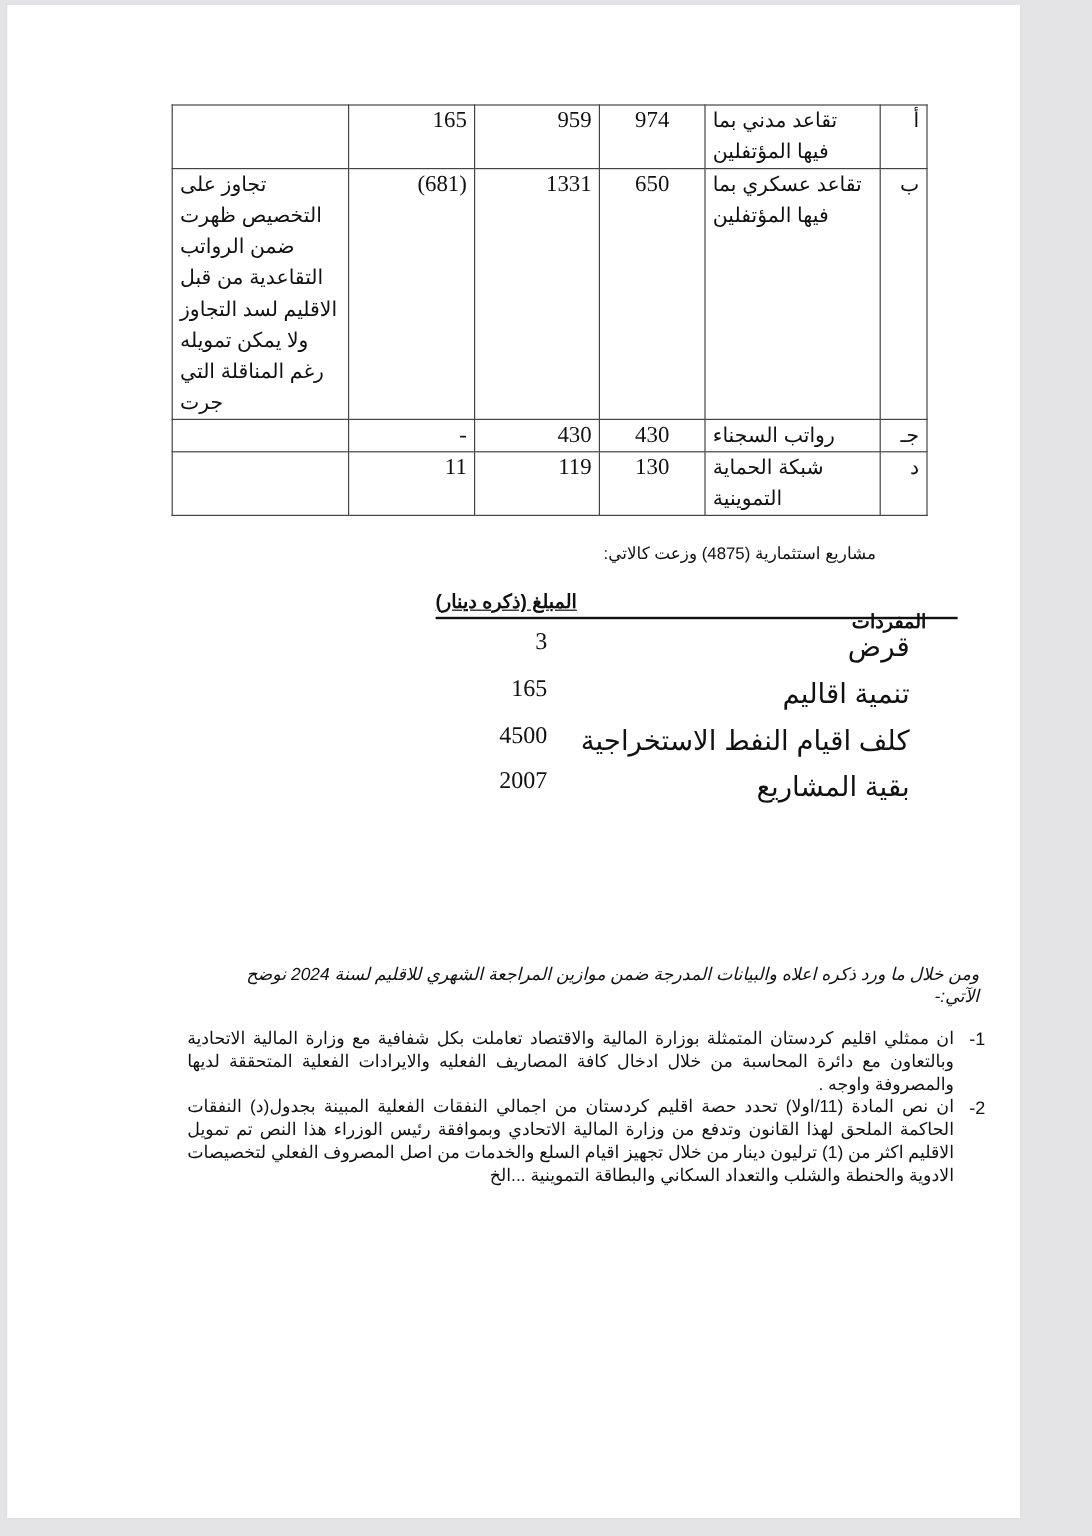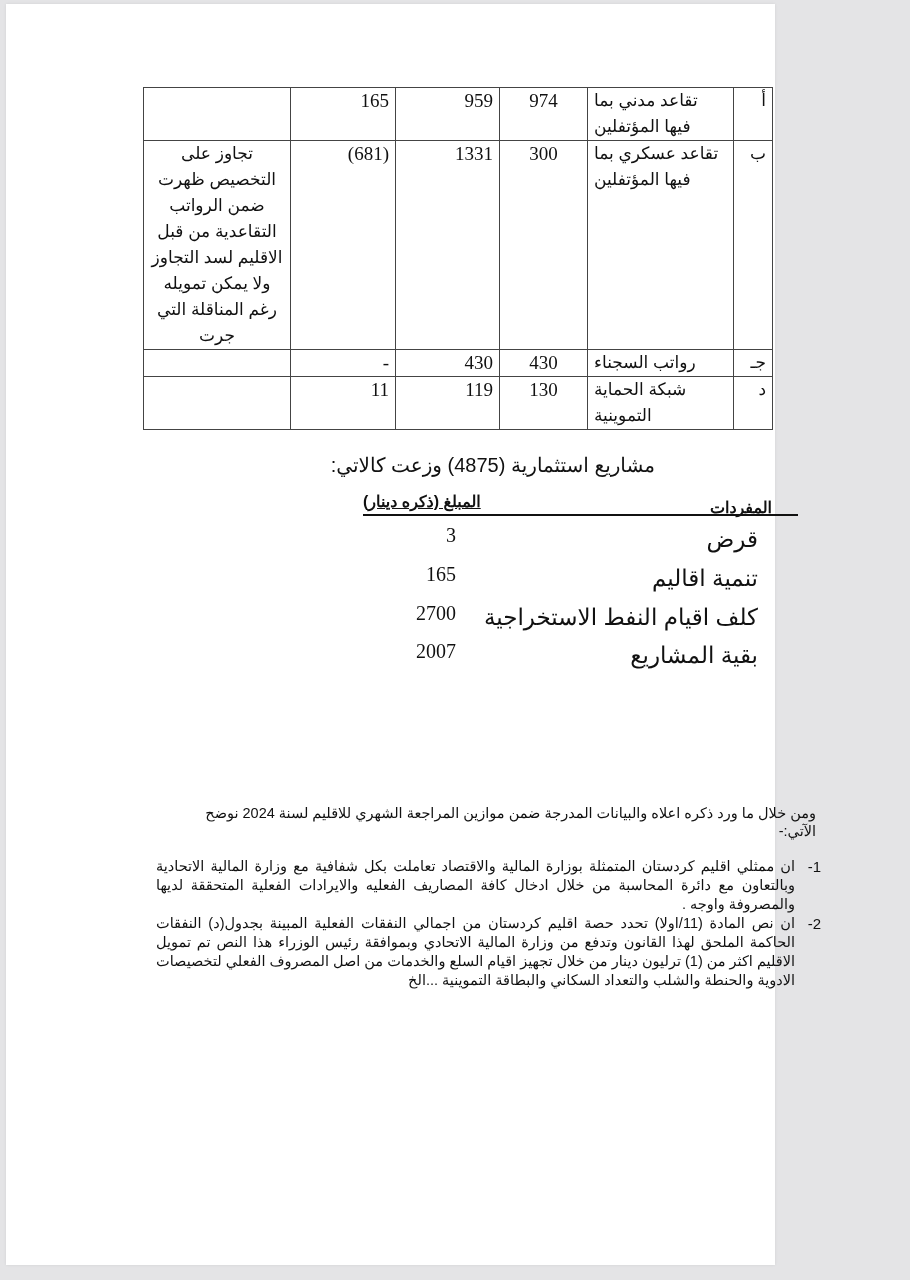--- a/index.html
+++ b/index.html
@@ -7,62 +7,62 @@
     width: 910px; height: 1280px;
     background: #e4e4e6;
     position: relative;
     overflow: hidden;
     font-family: "Liberation Serif", "DejaVu Serif", serif;
     color: #111;
   }
   .page {
     position: absolute;
     left: 6px; top: 4px;
-    width: 769px; height: 1261px;
+    width: 844px; height: 1261px;
     background: #ffffff;
     box-shadow: 0 0 3px rgba(0,0,0,0.08);
   }
   
   .tbl {
     position: absolute;
     left: 137px; top: 83px;
     border-collapse: collapse;
     direction: ltr;
     font-size: 19px;
   }
   .tbl td {
     border: 1.5px solid #444;
     vertical-align: top;
     padding: 0 6px;
     line-height: 26px;
   }
-  .c-note { width: 134px; text-align: center; direction: rtl; font-family: "Liberation Sans", sans-serif; font-size: 17px; }
+  .c-note { width: 134px; text-align: left; direction: rtl; font-family: "Liberation Sans", sans-serif; font-size: 17px; }
   .c-diff { width: 92px; text-align: right; }
   .c-act  { width: 91px; text-align: right; }
   .c-alloc{ width: 75px; text-align: center; }
   .c-item { width: 133px; text-align: left; direction: rtl; font-family: "Liberation Sans", sans-serif; font-size: 17px; }
   .c-ltr  { width: 26px; text-align: right; direction: rtl; font-family: "Liberation Sans", sans-serif; font-size: 17px; }
   .r1 td { height: 52px; }
   .r2 td { height: 198px; }
   .r3 td { height: 21px; }
   .r4 td { height: 48px; }
 
   .rtl { direction: rtl; text-align: right; font-family: "Liberation Sans", sans-serif; }
 
   .invest-title {
     position: absolute; right: 120px; top: 449px;
-    font-size: 20px; white-space: nowrap;
+    font-size: 14px; white-space: nowrap;
   }
   .invest-head {
     position: absolute; left: 357px; top: 486px; width: 435px;
     border-bottom: 2px solid #111;
     height: 24px;
     font-weight: bold; font-size: 16px;
   }
-  .invest-head .h-item { position: absolute; right: 26px; top: 8px; text-align: right; }
+  .invest-head .h-item { position: absolute; right: 26px; top: 18px; text-align: right; }
   .invest-head .h-amt2 { position: absolute; left: 0; top: 2px; text-decoration: underline; }
 
   .inv-row { position: absolute; left: 380px; width: 410px; height: 28px; }
   .inv-row .name { position: absolute; right: 38px; top: 0; font-size: 23px; white-space: nowrap; }
   .inv-row .val  { position: absolute; right: 340px; top: -2px; font-family: "Liberation Serif", serif; font-size: 20px; direction: ltr; }
 
   .para1 {
     position: absolute; left: 110px; top: 676px; width: 680px;
     font-size: 18px; line-height: 25px; text-align: justify; text-align-last: right;
   }
@@ -90,21 +90,21 @@
       <td class="c-diff">165</td>
       <td class="c-act">959</td>
       <td class="c-alloc">974</td>
       <td class="c-item">تقاعد مدني بما فيها المؤتفلين</td>
       <td class="c-ltr">أ</td>
     </tr>
     <tr class="r2">
       <td class="c-note">تجاوز على التخصيص ظهرت ضمن الرواتب التقاعدية من قبل الاقليم لسد التجاوز ولا يمكن تمويله رغم المناقلة التي جرت</td>
       <td class="c-diff">(681)</td>
       <td class="c-act">1331</td>
-      <td class="c-alloc">300</td>
+      <td class="c-alloc">650</td>
       <td class="c-item">تقاعد عسكري بما فيها المؤتفلين</td>
       <td class="c-ltr">ب</td>
     </tr>
     <tr class="r3">
       <td class="c-note"></td>
       <td class="c-diff">-</td>
       <td class="c-act">430</td>
       <td class="c-alloc">430</td>
       <td class="c-item">رواتب السجناء</td>
       <td class="c-ltr">جـ</td>
@@ -130,29 +130,29 @@
   <div class="inv-row rtl" style="top:522px;">
     <span class="name">قرض</span>
     <span class="val">3</span>
   </div>
   <div class="inv-row rtl" style="top:561px;">
     <span class="name">تنمية اقاليم</span>
     <span class="val">165</span>
   </div>
   <div class="inv-row rtl" style="top:600px;">
     <span class="name">كلف اقيام النفط الاستخراجية</span>
-    <span class="val">2700</span>
+    <span class="val">4500</span>
   </div>
   <div class="inv-row rtl" style="top:638px;">
     <span class="name">بقية المشاريع</span>
     <span class="val">2007</span>
   </div>
 
 
-  <p class="para2 rtl" style="margin:0;">ومن خلال ما ورد ذكره اعلاه والبيانات المدرجة ضمن موازين المراجعة الشهري للاقليم لسنة 2024 نوضح الآتي:-</p>
+  <p class="para2 rtl" style="margin:0;font-style:italic;">ومن خلال ما ورد ذكره اعلاه والبيانات المدرجة ضمن موازين المراجعة الشهري للاقليم لسنة 2024 نوضح الآتي:-</p>
 
   <ul class="list rtl">
     <li>
       <span class="num">1-</span>
       <span>ان ممثلي اقليم كردستان المتمثلة بوزارة المالية والاقتصاد تعاملت بكل شفافية مع وزارة المالية الاتحادية وبالتعاون مع دائرة المحاسبة من خلال ادخال كافة المصاريف الفعليه والايرادات الفعلية المتحققة لديها والمصروفة واوجه .</span>
     </li>
     <li>
       <span class="num">2-</span>
       <span>ان نص المادة (11/اولا) تحدد حصة اقليم كردستان من اجمالي النفقات الفعلية المبينة بجدول(د) النفقات الحاكمة الملحق لهذا القانون وتدفع من وزارة المالية الاتحادي وبموافقة رئيس الوزراء هذا النص تم تمويل الاقليم اكثر من (1) ترليون دينار من خلال تجهيز اقيام السلع والخدمات من اصل المصروف الفعلي لتخصيصات الادوية والحنطة والشلب والتعداد السكاني والبطاقة التموينية ...الخ</span>
     </li>

